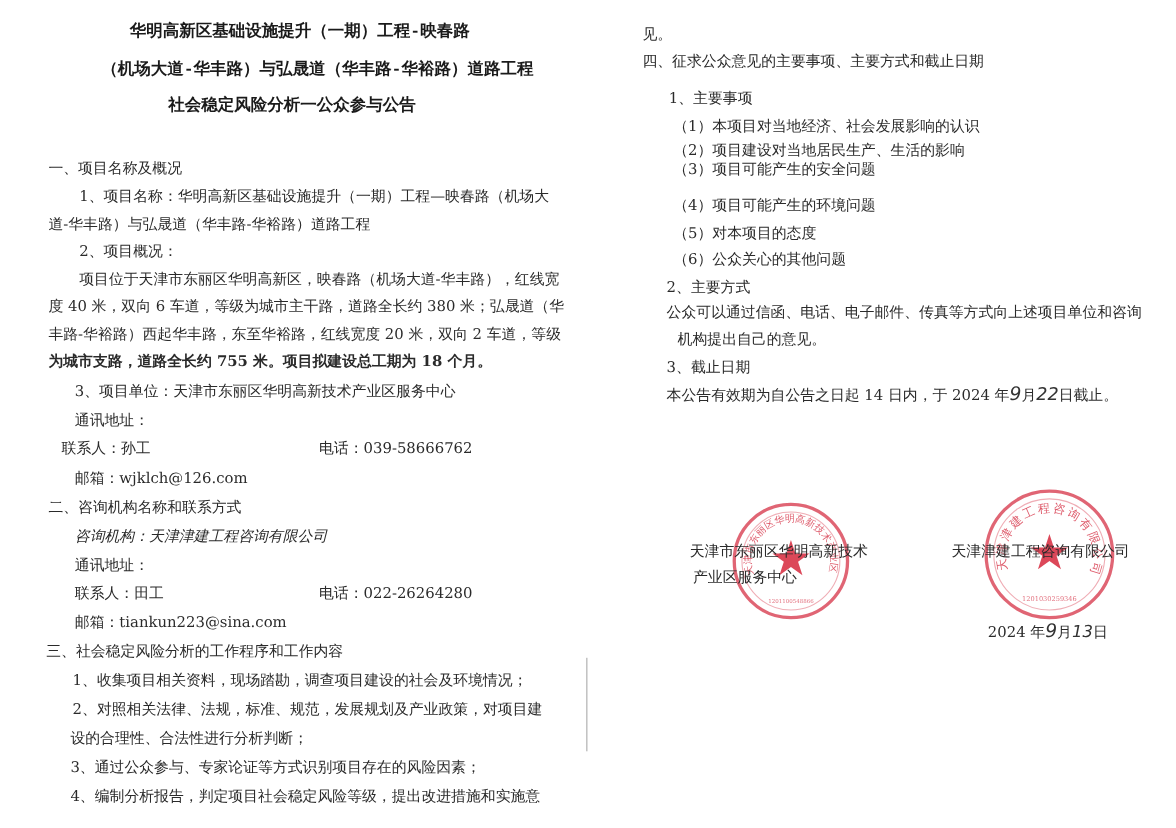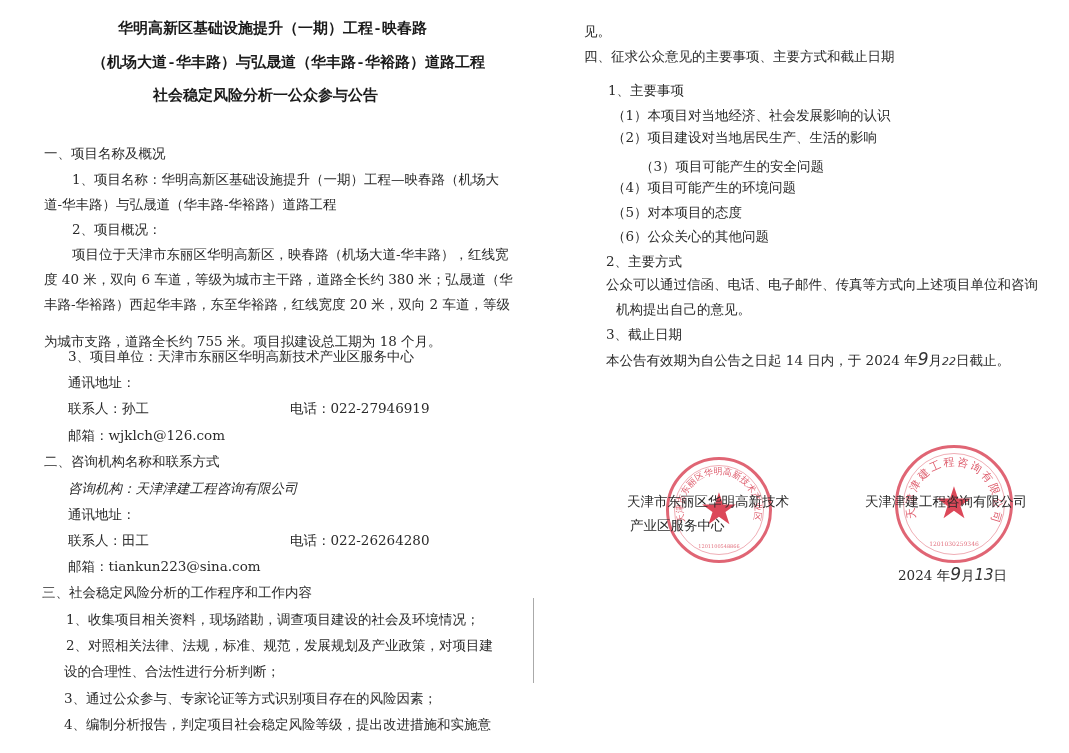--- a/index.html
+++ b/index.html
@@ -22,25 +22,25 @@
 <div class="title" style="left:92px;top:53px;">（机场大道-华丰路）与弘晟道（华丰路-华裕路）道路工程</div>
 <div class="title" style="left:153px;top:86px;">社会稳定风险分析一公众参与公告</div>
 
 <div class="line" style="left:44px;top:143px;">一、项目名称及概况</div>
 <div class="line" style="left:72px;top:169px;">1、项目名称：华明高新区基础设施提升（一期）工程—映春路（机场大</div>
 <div class="line" style="left:44px;top:194px;">道-华丰路）与弘晟道（华丰路-华裕路）道路工程</div>
 <div class="line" style="left:72px;top:219px;">2、项目概况：</div>
 <div class="line" style="left:72px;top:244px;">项目位于天津市东丽区华明高新区，映春路（机场大道-华丰路），红线宽</div>
 <div class="line" style="left:44px;top:269px;">度 40 米，双向 6 车道，等级为城市主干路，道路全长约 380 米；弘晟道（华</div>
 <div class="line" style="left:44px;top:294px;">丰路-华裕路）西起华丰路，东至华裕路，红线宽度 20 米，双向 2 车道，等级</div>
-<div class="line" style="left:44px;top:331px;">为城市支路，道路全长约 755 米。项目拟建设总工期为 18 个月。</div>
+<div class="line" style="left:44px;top:319px;font-weight:bold;">为城市支路，道路全长约 755 米。项目拟建设总工期为 18 个月。</div>
 <div class="line" style="left:68px;top:346px;">3、项目单位：天津市东丽区华明高新技术产业区服务中心</div>
 <div class="line" style="left:68px;top:372px;">通讯地址：</div>
-<div class="line" style="left:68px;top:398px;">联系人：孙工</div>
-<div class="line" style="left:290px;top:398px;">电话：022-27946919</div>
+<div class="line" style="left:56px;top:398px;">联系人：孙工</div>
+<div class="line" style="left:290px;top:398px;">电话：039-58666762</div>
 <div class="line" style="left:68px;top:425px;">邮箱：wjklch@126.com</div>
 <div class="line" style="left:44px;top:451px;">二、咨询机构名称和联系方式</div>
 <div class="line" style="left:68px;top:478px;font-style:italic;">咨询机构：天津津建工程咨询有限公司</div>
 <div class="line" style="left:68px;top:504px;">通讯地址：</div>
 <div class="line" style="left:68px;top:530px;">联系人：田工</div>
 <div class="line" style="left:290px;top:530px;">电话：022-26264280</div>
 <div class="line" style="left:68px;top:556px;">邮箱：tiankun223@sina.com</div>
 <div class="line" style="left:42px;top:582px;">三、社会稳定风险分析的工作程序和工作内容</div>
 <div class="line" style="left:66px;top:609px;">1、收集项目相关资料，现场踏勘，调查项目建设的社会及环境情况；</div>
 <div class="line" style="left:66px;top:635px;">2、对照相关法律、法规，标准、规范，发展规划及产业政策，对项目建</div>
@@ -48,30 +48,30 @@
 <div class="line" style="left:64px;top:688px;">3、通过公众参与、专家论证等方式识别项目存在的风险因素；</div>
 <div class="line" style="left:64px;top:714px;">4、编制分析报告，判定项目社会稳定风险等级，提出改进措施和实施意</div>
 
 <div class="divider"></div>
 
 <div class="line" style="left:584px;top:21px;">见。</div>
 <div class="line" style="left:584px;top:46px;">四、征求公众意见的主要事项、主要方式和截止日期</div>
 <div class="line" style="left:608px;top:80px;">1、主要事项</div>
 <div class="line" style="left:612px;top:105px;text-align:center;">（1）本项目对当地经济、社会发展影响的认识</div>
 <div class="line" style="left:612px;top:127px;">（2）项目建设对当地居民生产、生活的影响</div>
-<div class="line" style="left:612px;top:156px;margin-left:28px;">（3）项目可能产生的安全问题</div>
+<div class="line" style="left:612px;top:144px;">（3）项目可能产生的安全问题</div>
 <div class="line" style="left:612px;top:177px;">（4）项目可能产生的环境问题</div>
 <div class="line" style="left:612px;top:202px;">（5）对本项目的态度</div>
 <div class="line" style="left:612px;top:226px;">（6）公众关心的其他问题</div>
 <div class="line" style="left:606px;top:251px;">2、主要方式</div>
 <div class="line" style="left:606px;top:274px;">公众可以通过信函、电话、电子邮件、传真等方式向上述项目单位和咨询</div>
 <div class="line" style="left:580px;top:299px;margin-left:36px;">机构提出自己的意见。</div>
 <div class="line" style="left:606px;top:324px;">3、截止日期</div>
 <div class="line" style="left:606px;top:349px;">
-  <span>本公告有效期为自公告之日起 14 日内，于 2024 年</span><span class="handwrite" style="font-size:17px;">9</span><span>月</span><span class="handwrite" style="font-size:11px;">22</span><span>日截止。</span>
+  <span>本公告有效期为自公告之日起 14 日内，于 2024 年</span><span class="handwrite" style="font-size:17px;">9</span><span>月</span><span class="handwrite" style="font-size:16px;">22</span><span>日截止。</span>
 </div>
 
 <div class="seal" style="left:666px;top:457px;width:100px;height:100px;">
   <div class="inner"></div>
   <svg class="ring-text" viewBox="0 0 100 100">
     <defs>
         <path id="lp" d="M 16,62 A 36,36 0 1,1 84,62"></path>
       </defs>
     <text font-size="9" fill="rgba(214,50,70,0.8)"><textPath href="#lp">天津市东丽区华明高新技术产业区服务中心</textPath></text>
     <text x="50" y="88" text-anchor="middle" font-size="5" fill="rgba(214,50,70,0.7)">1201100548866</text>

